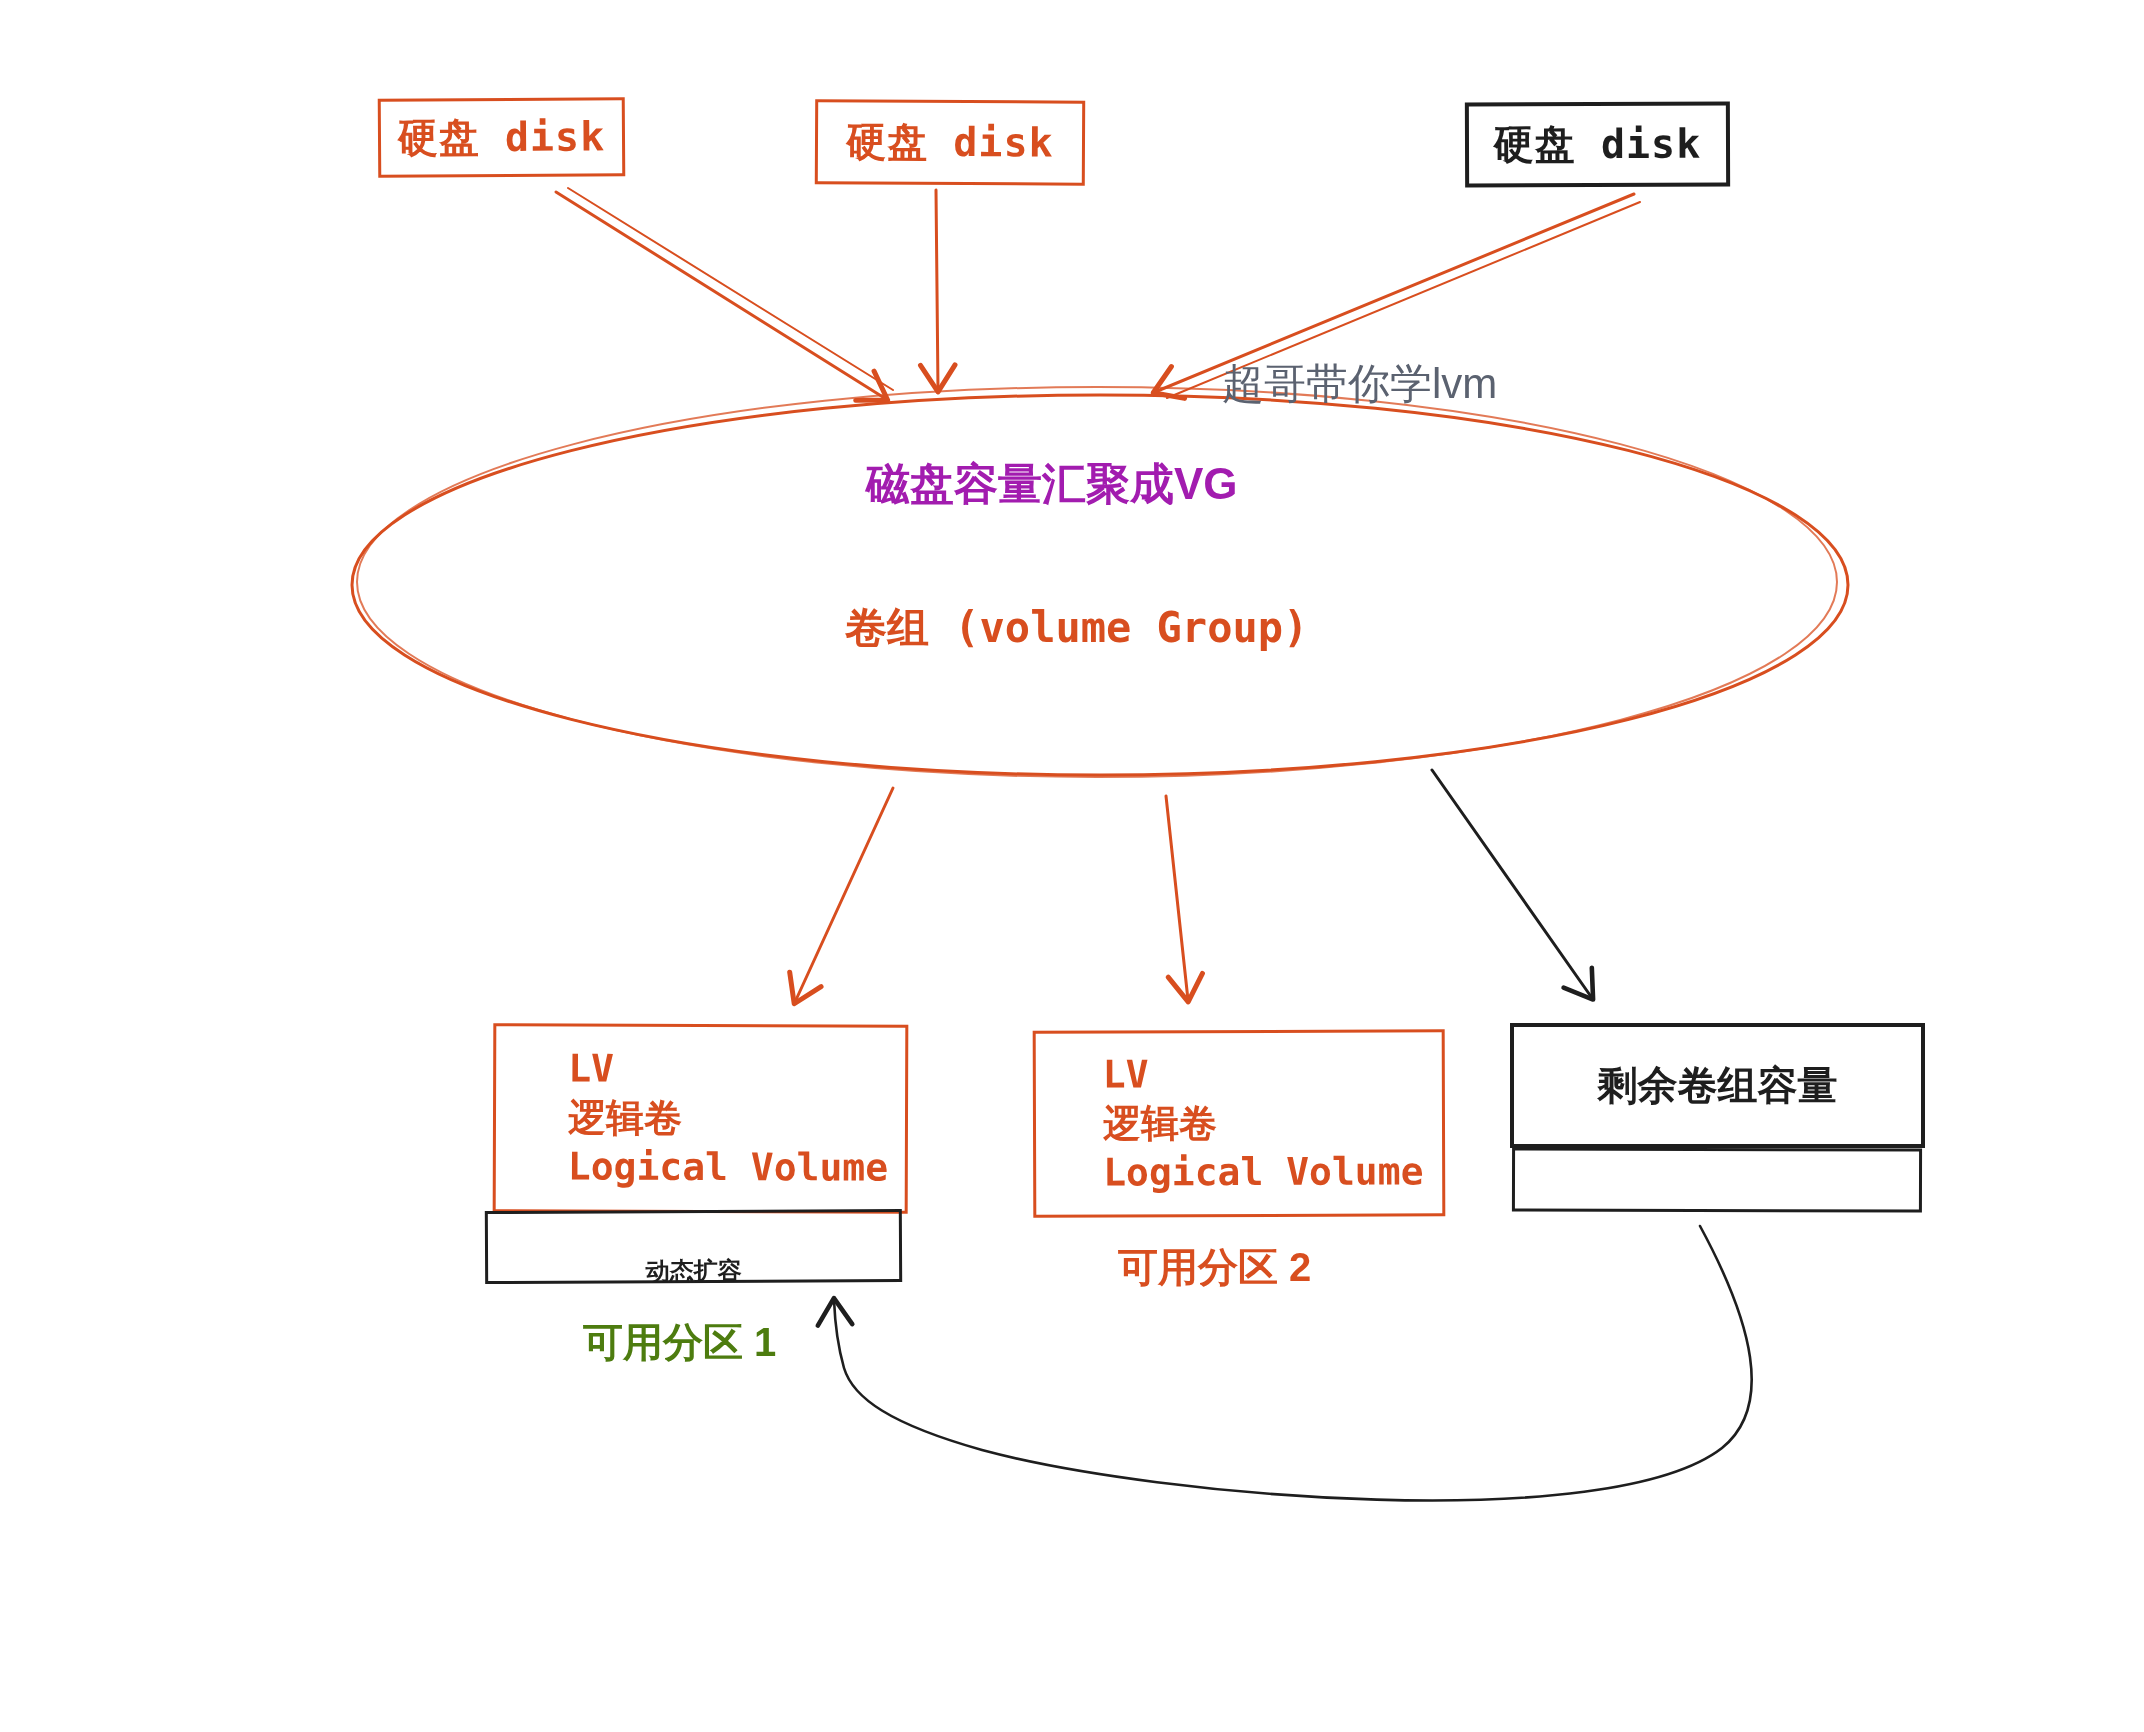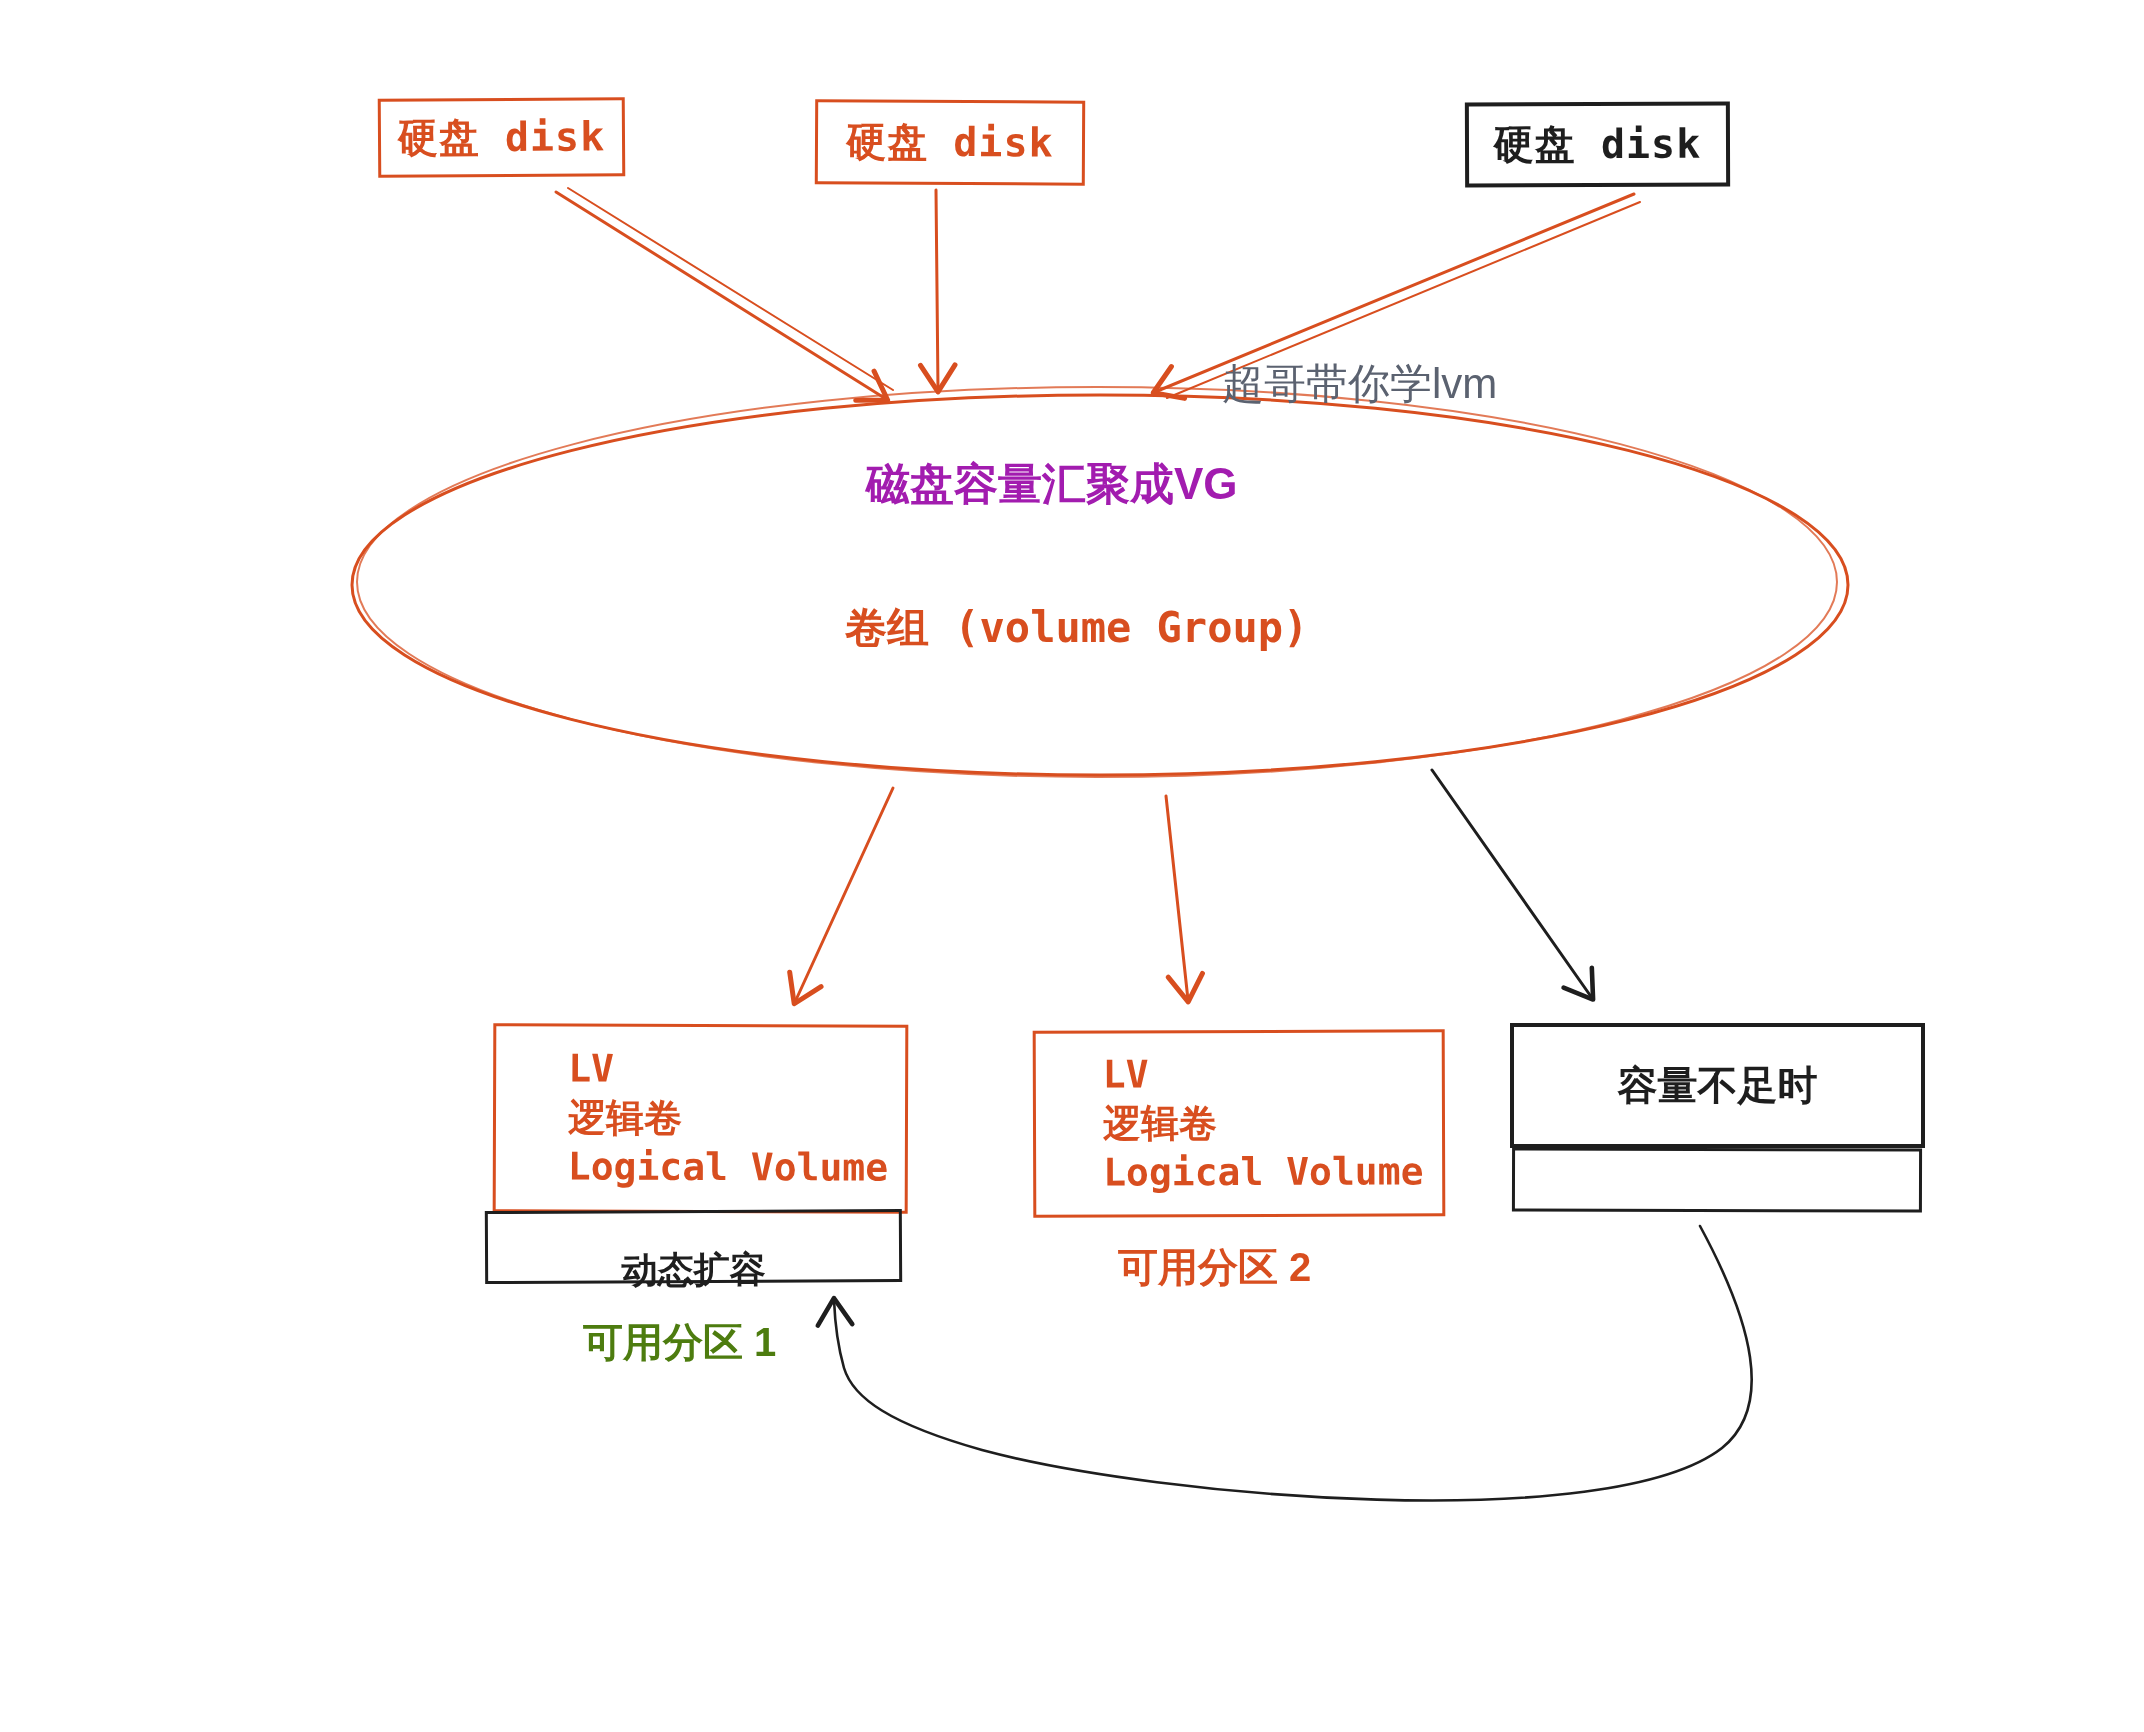--- a/index.html
+++ b/index.html
@@ -35,21 +35,21 @@
   #vg-line2{left:845px;top:600px;font-size:42px;font-weight:700;color:#d84e1f;}
   #watermark{left:1222px;top:356px;font-size:42px;color:#5b6270;}
 
   
   .lvbox{flex-direction:column;align-items:flex-start;justify-content:center;}
   .lvbox .line{font-size:38px;font-weight:700;line-height:49px;color:#d84e1f;}
   #lv1{left:493px;top:1024px;width:415px;height:189px;padding-left:72px;transform:rotate(0.2deg);}
   #lv2{left:1033px;top:1030px;width:412px;height:187px;padding-left:67px;transform:rotate(-0.2deg);}
 
   #expand-box{left:485px;top:1210px;width:417px;height:73px;border-color:#1e1e1e;transform:rotate(-0.3deg);}
-  #expand-box .t{font-size:36px;font-weight:700;color:#1e1e1e;margin-top:48px;}
+  #expand-box .t{font-size:24px;font-weight:700;color:#1e1e1e;margin-top:48px;}
 
   #part1{left:583px;top:1315px;font-size:40px;font-weight:700;color:#4d7c0f;}
   #part2{left:1118px;top:1240px;font-size:40px;font-weight:700;color:#d84e1f;text-align:center;}
 
   
   #remain{left:1510px;top:1023px;width:415px;height:125px;border-color:#1e1e1e;border-width:4px;}
   #remain .t{font-size:40px;font-weight:700;color:#1e1e1e;}
   #remain-sub{left:1512px;top:1148px;width:410px;height:64px;border-color:#1e1e1e;border-width:3px;transform:rotate(0.15deg);}
 
   
@@ -121,18 +121,18 @@
   <div class="abs" id="part1">可用分区 1</div>
 
   <div class="box lvbox" id="lv2">
     <div class="line mono">LV</div>
     <div class="line mono">逻辑卷</div>
     <div class="line mono">Logical Volume</div>
   </div>
   <div class="abs" id="part2">可用分区 2</div>
 
   <div class="box" id="remain">
-    <span class="t">容量不足时</span>
+    <span class="t">剩余卷组容量</span>
   </div>
   <div class="box" id="remain-sub"></div>
 
 
 </div>
 
 </body></html>

